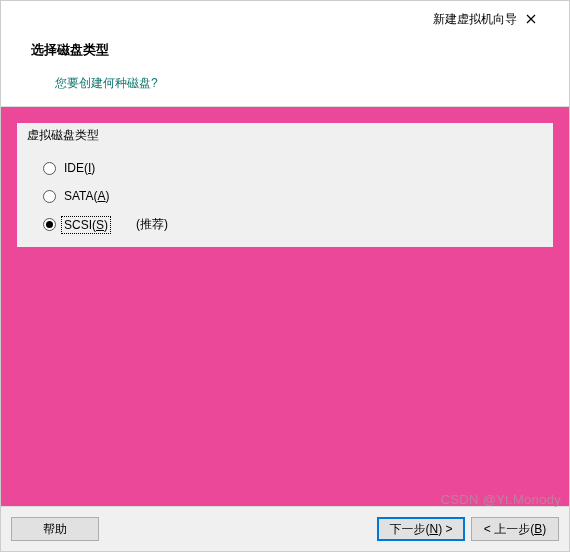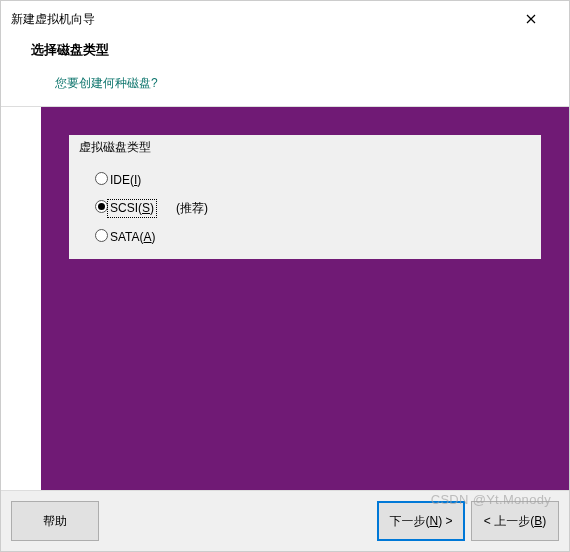--- a/index.html
+++ b/index.html
@@ -9,59 +9,60 @@
       background: #fff;
       width: 570px;
       height: 552px;
       display: flex;
       flex-direction: column;
       border: 1px solid #ccc;
       position: relative;
     }
     .titlebar {
       display: flex;
-      justify-content: space-between;
+      justify-content: flex-end;
       align-items: center;
       padding: 8px 24px 6px 10px;
       background: #fff;
     }
     .close-btn {
       width: 28px; height: 20px;
       display: flex; align-items: center; justify-content: center;
       cursor: pointer;
       font-size: 14px;
       color: #222;
     }
     .header {
       padding: 6px 18px 14px 30px;
       border-bottom: 1px solid #ddd;
       background: #fff;
     }
     .header-title { font-weight: bold; font-size: 13px; margin-bottom: 16px; color: #000; }
     .header-subtitle { font-size: 12px; color: #0f766e; padding-left: 24px; }
     .content {
       flex: 1;
-      background: #701a75;
-      padding: 28px;
+      background: #ec4899;
+      padding: 16px;
       position: relative;
-      margin-left: 40px;
     }
     .panel {
       background: #f0f0f0;
       padding: 4px 8px 8px 8px;
     }
     .group-label {
       font-size: 12px;
       color: #000;
       margin-bottom: 10px;
       padding-left: 2px;
     }
     .radio-row {
       display: flex;
+      align-items: center;
       padding: 6px 0 6px 18px;
+      gap: 6px;
     }
     .radio {
       width: 13px; height: 13px;
       border: 1px solid #555;
       border-radius: 50%;
       display: inline-flex;
       align-items: center;
       justify-content: center;
       background: #fff;
       flex-shrink: 0;
@@ -90,38 +91,38 @@
       display: flex;
       align-items: center;
       padding: 10px;
       background: #f0f0f0;
       border-top: 1px solid #ddd;
       gap: 6px;
     }
     .footer-spacer { flex: 1; }
     .btn {
       min-width: 88px;
-      height: 40px;
+      height: 24px;
       background: #e1e1e1;
       border: 1px solid #adadad;
       font-size: 12px;
       display: inline-flex;
       align-items: center;
       justify-content: center;
       cursor: pointer;
       padding: 0 10px;
     }
     .btn.primary {
       border: 1px solid #0078d7;
       box-shadow: 0 0 0 1px #0078d7 inset;
     }
     .btn u { text-decoration: underline; }
     .watermark {
       position: absolute;
-      right: 18px;
+      right: 8px;
       bottom: 44px;
       font-size: 13px;
       color: rgba(160,160,160,0.65);
       pointer-events: none;
       letter-spacing: 0.3px;
     }
   </style>
 </head>
 <body>
 
@@ -142,28 +143,28 @@
 <div class="content">
   <div class="panel">
     <div class="group-label">虚拟磁盘类型</div>
 
     <div class="radio-row">
       <span class="radio"></span>
       <span class="radio-label">IDE(<u>I</u>)</span>
     </div>
 
     <div class="radio-row">
+      <span class="radio"></span>
+      <span class="radio-label">SATA(<u>A</u>)</span>
+    </div>
+
+    <div class="radio-row">
       <span class="radio selected"></span>
       <span class="radio-label focused">SCSI(<u>S</u>)</span>
       <span class="recommend">(推荐)</span>
-    </div>
-
-    <div class="radio-row">
-      <span class="radio"></span>
-      <span class="radio-label">SATA(<u>A</u>)</span>
     </div>
 
   </div>
 </div>
 
 <div class="watermark">CSDN @Yt.Monody</div>
 
 <div class="footer">
   <div class="btn">
     <span>帮助</span>

